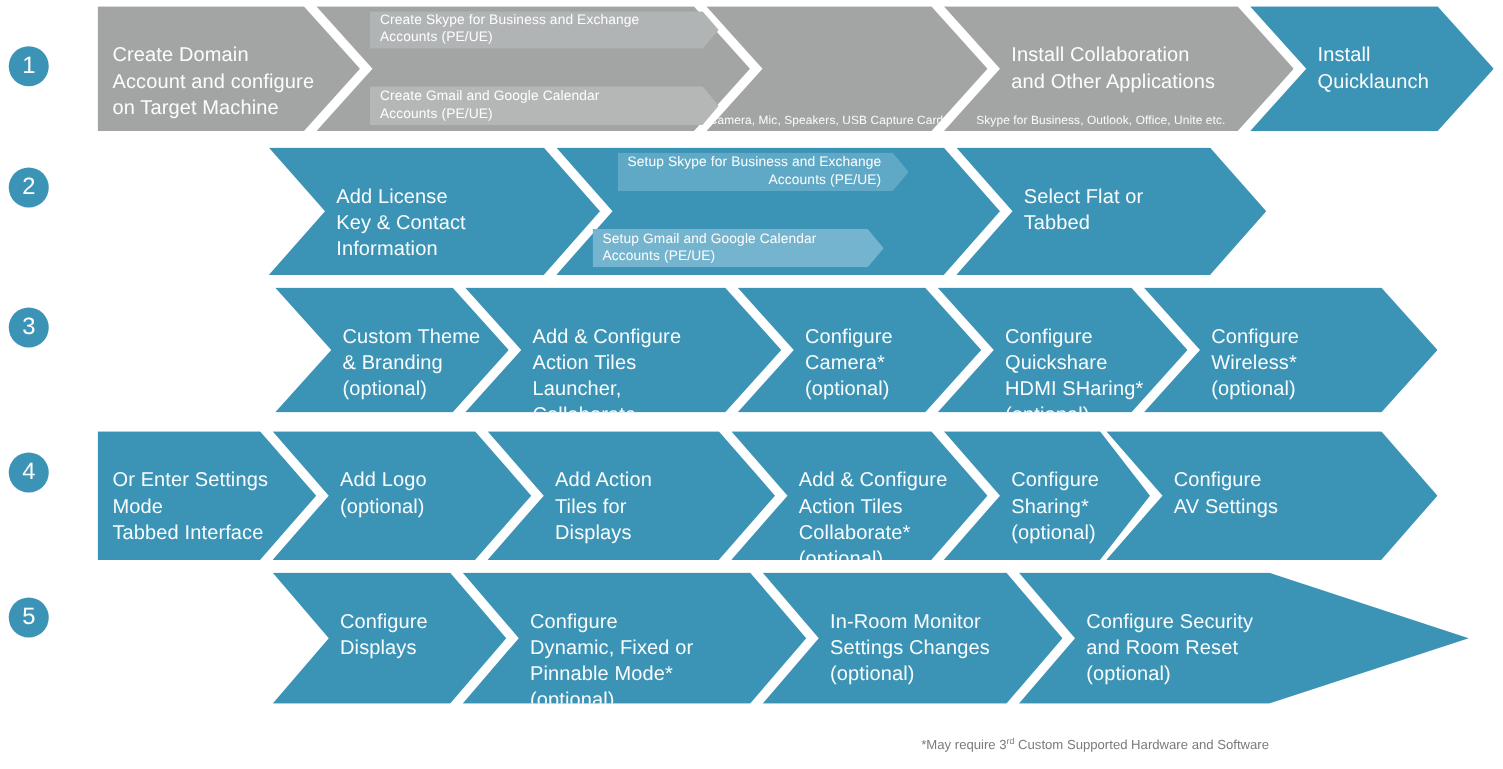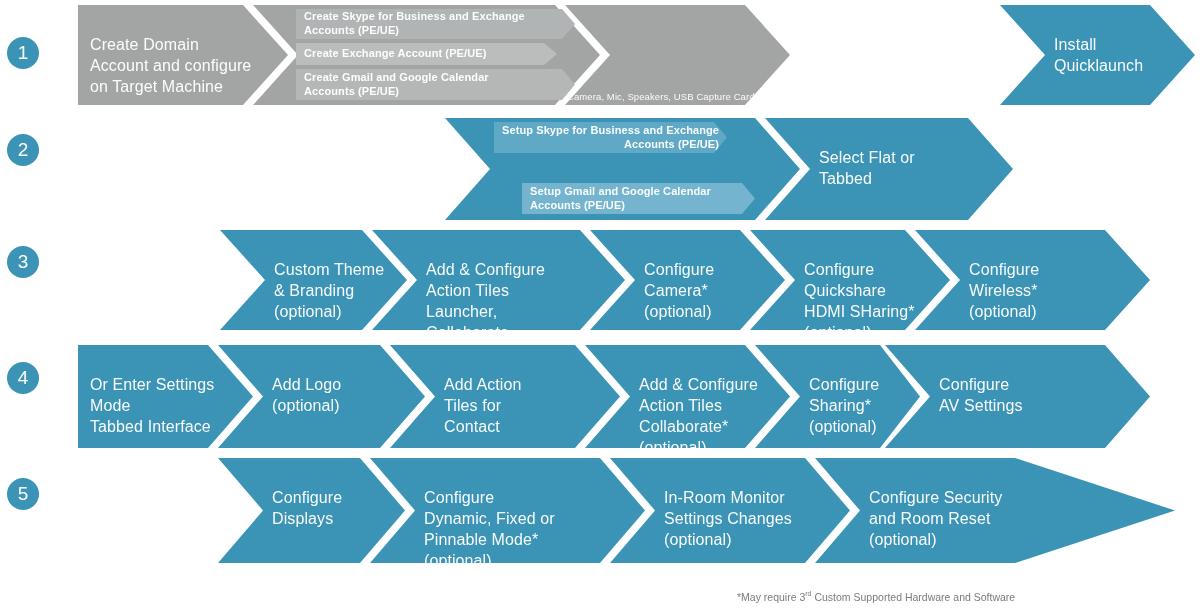--- a/index.html
+++ b/index.html
@@ -25,21 +25,21 @@
     font-size:16px;line-height:1.32;font-weight:300;white-space:pre-line;letter-spacing:.1px;
   }
   .first .lbl{left:12px;}
   .cap{
     position:absolute;bottom:3px;color:rgba(255,255,255,.95);
     font-size:9.5px;font-weight:300;white-space:nowrap;letter-spacing:.1px;
   }
   .subbar{
     position:absolute;display:flex;align-items:center;
     clip-path:polygon(0 0,calc(100% - 13px) 0,100% 50%,calc(100% - 13px) 100%,0 100%);
-    color:rgba(255,255,255,.97);font-size:11px;line-height:1.27;font-weight:700;
+    color:rgba(255,255,255,.97);font-size:11px;line-height:1.27;font-weight:400;
     padding-left:8px;box-sizing:border-box;white-space:pre-line;letter-spacing:.1px;
   }
   .sg1{background:var(--subgray1);} .sg2{background:var(--subgray2);} .sg3{background:var(--subgray3);}
   .sb1{background:var(--subblue1);text-align:right;} .sb2{background:var(--subblue2);} .sb3{background:var(--subblue3);}
   .footnote{
     position:absolute;left:737px;top:590px;color:var(--footnotecolor);
     font-size:10.5px;font-weight:300;white-space:nowrap;
   }
   .footnote sup{font-size:7px;}
 </style>
@@ -51,41 +51,50 @@
   <div class="row" style="top:5px;height:100px">
     <div class="chev first gray" style="left:78px;width:210px">
       <div class="lbl">Create Domain
 Account and configure
 on Target Machine</div>
     </div>
     <div class="chev notch gray" style="left:253px;width:347px"></div>
     <div class="chev notch gray" style="left:565px;width:225px">
       <div class="cap" style="left:2px">Camera, Mic, Speakers, USB Capture Card etc.</div>
     </div>
+    <div class="chev notch gray" style="left:755px;width:280px">
+      <div class="lbl">Install Collaboration
+and Other Applications</div>
+      <div class="cap" style="left:26px">Skype for Business, Outlook, Office, Unite etc.</div>
+    </div>
     <div class="chev notch teal" style="left:1000px;width:195px">
       <div class="lbl">Install
 Quicklaunch</div>
     </div>
     <div class="subbar sg1" style="left:296px;top:4px;width:279px;height:30px">Create Skype for Business and Exchange
 Accounts (PE/UE)</div>
-    <div class="subbar sg2" style="left:296px;top:38px;width:261px;height:22px">Create Exchange Account (PE/UE)</div>
     <div class="subbar sg3" style="left:296px;top:64px;width:279px;height:31px">Create Gmail and Google Calendar
 Accounts (PE/UE)</div>
     <div class="badge" style="top:32px">1</div>
   </div>
 
   <div class="row" style="top:118px;height:102px">
+    <div class="chev notch teal" style="left:215px;width:265px">
+      <div class="lbl">Add License
+Key &amp; Contact
+Information</div>
+    </div>
     <div class="chev notch teal" style="left:445px;width:355px"></div>
     <div class="chev notch teal" style="left:765px;width:248px">
       <div class="lbl">Select Flat or
 Tabbed</div>
     </div>
     <div class="subbar sb1" style="left:494px;top:4px;width:233px;height:31px">Setup Skype for Business and Exchange
 Accounts (PE/UE)</div>
-    <div class="subbar sb3" style="left:522px;top:65px;width:233px;height:31px">Setup Gmail and Google Calendar
+    <div class="subbar sb3" style="left:474px;top:65px;width:233px;height:31px">Setup Gmail and Google Calendar
 Accounts (PE/UE)</div>
     <div class="badge" style="top:16px">2</div>
   </div>
 
   <div class="row" style="top:230px;height:100px">
     <div class="chev notch teal" style="left:220px;width:187px">
       <div class="lbl">Custom Theme
 &amp; Branding
 (optional)</div>
     </div>
@@ -119,21 +128,21 @@
       <div class="lbl">Or Enter Settings Mode
 Tabbed Interface</div>
     </div>
     <div class="chev notch teal" style="left:218px;width:207px">
       <div class="lbl">Add Logo
 (optional)</div>
     </div>
     <div class="chev notch teal" style="left:390px;width:230px">
       <div class="lbl">Add Action
 Tiles for
-Contact</div>
+Displays</div>
     </div>
     <div class="chev notch teal" style="left:585px;width:205px">
       <div class="lbl">Add &amp; Configure
 Action Tiles
 Collaborate*
 (optional)</div>
     </div>
     <div class="chev notch teal d40" style="left:755px;width:165px">
       <div class="lbl">Configure
 Sharing*

